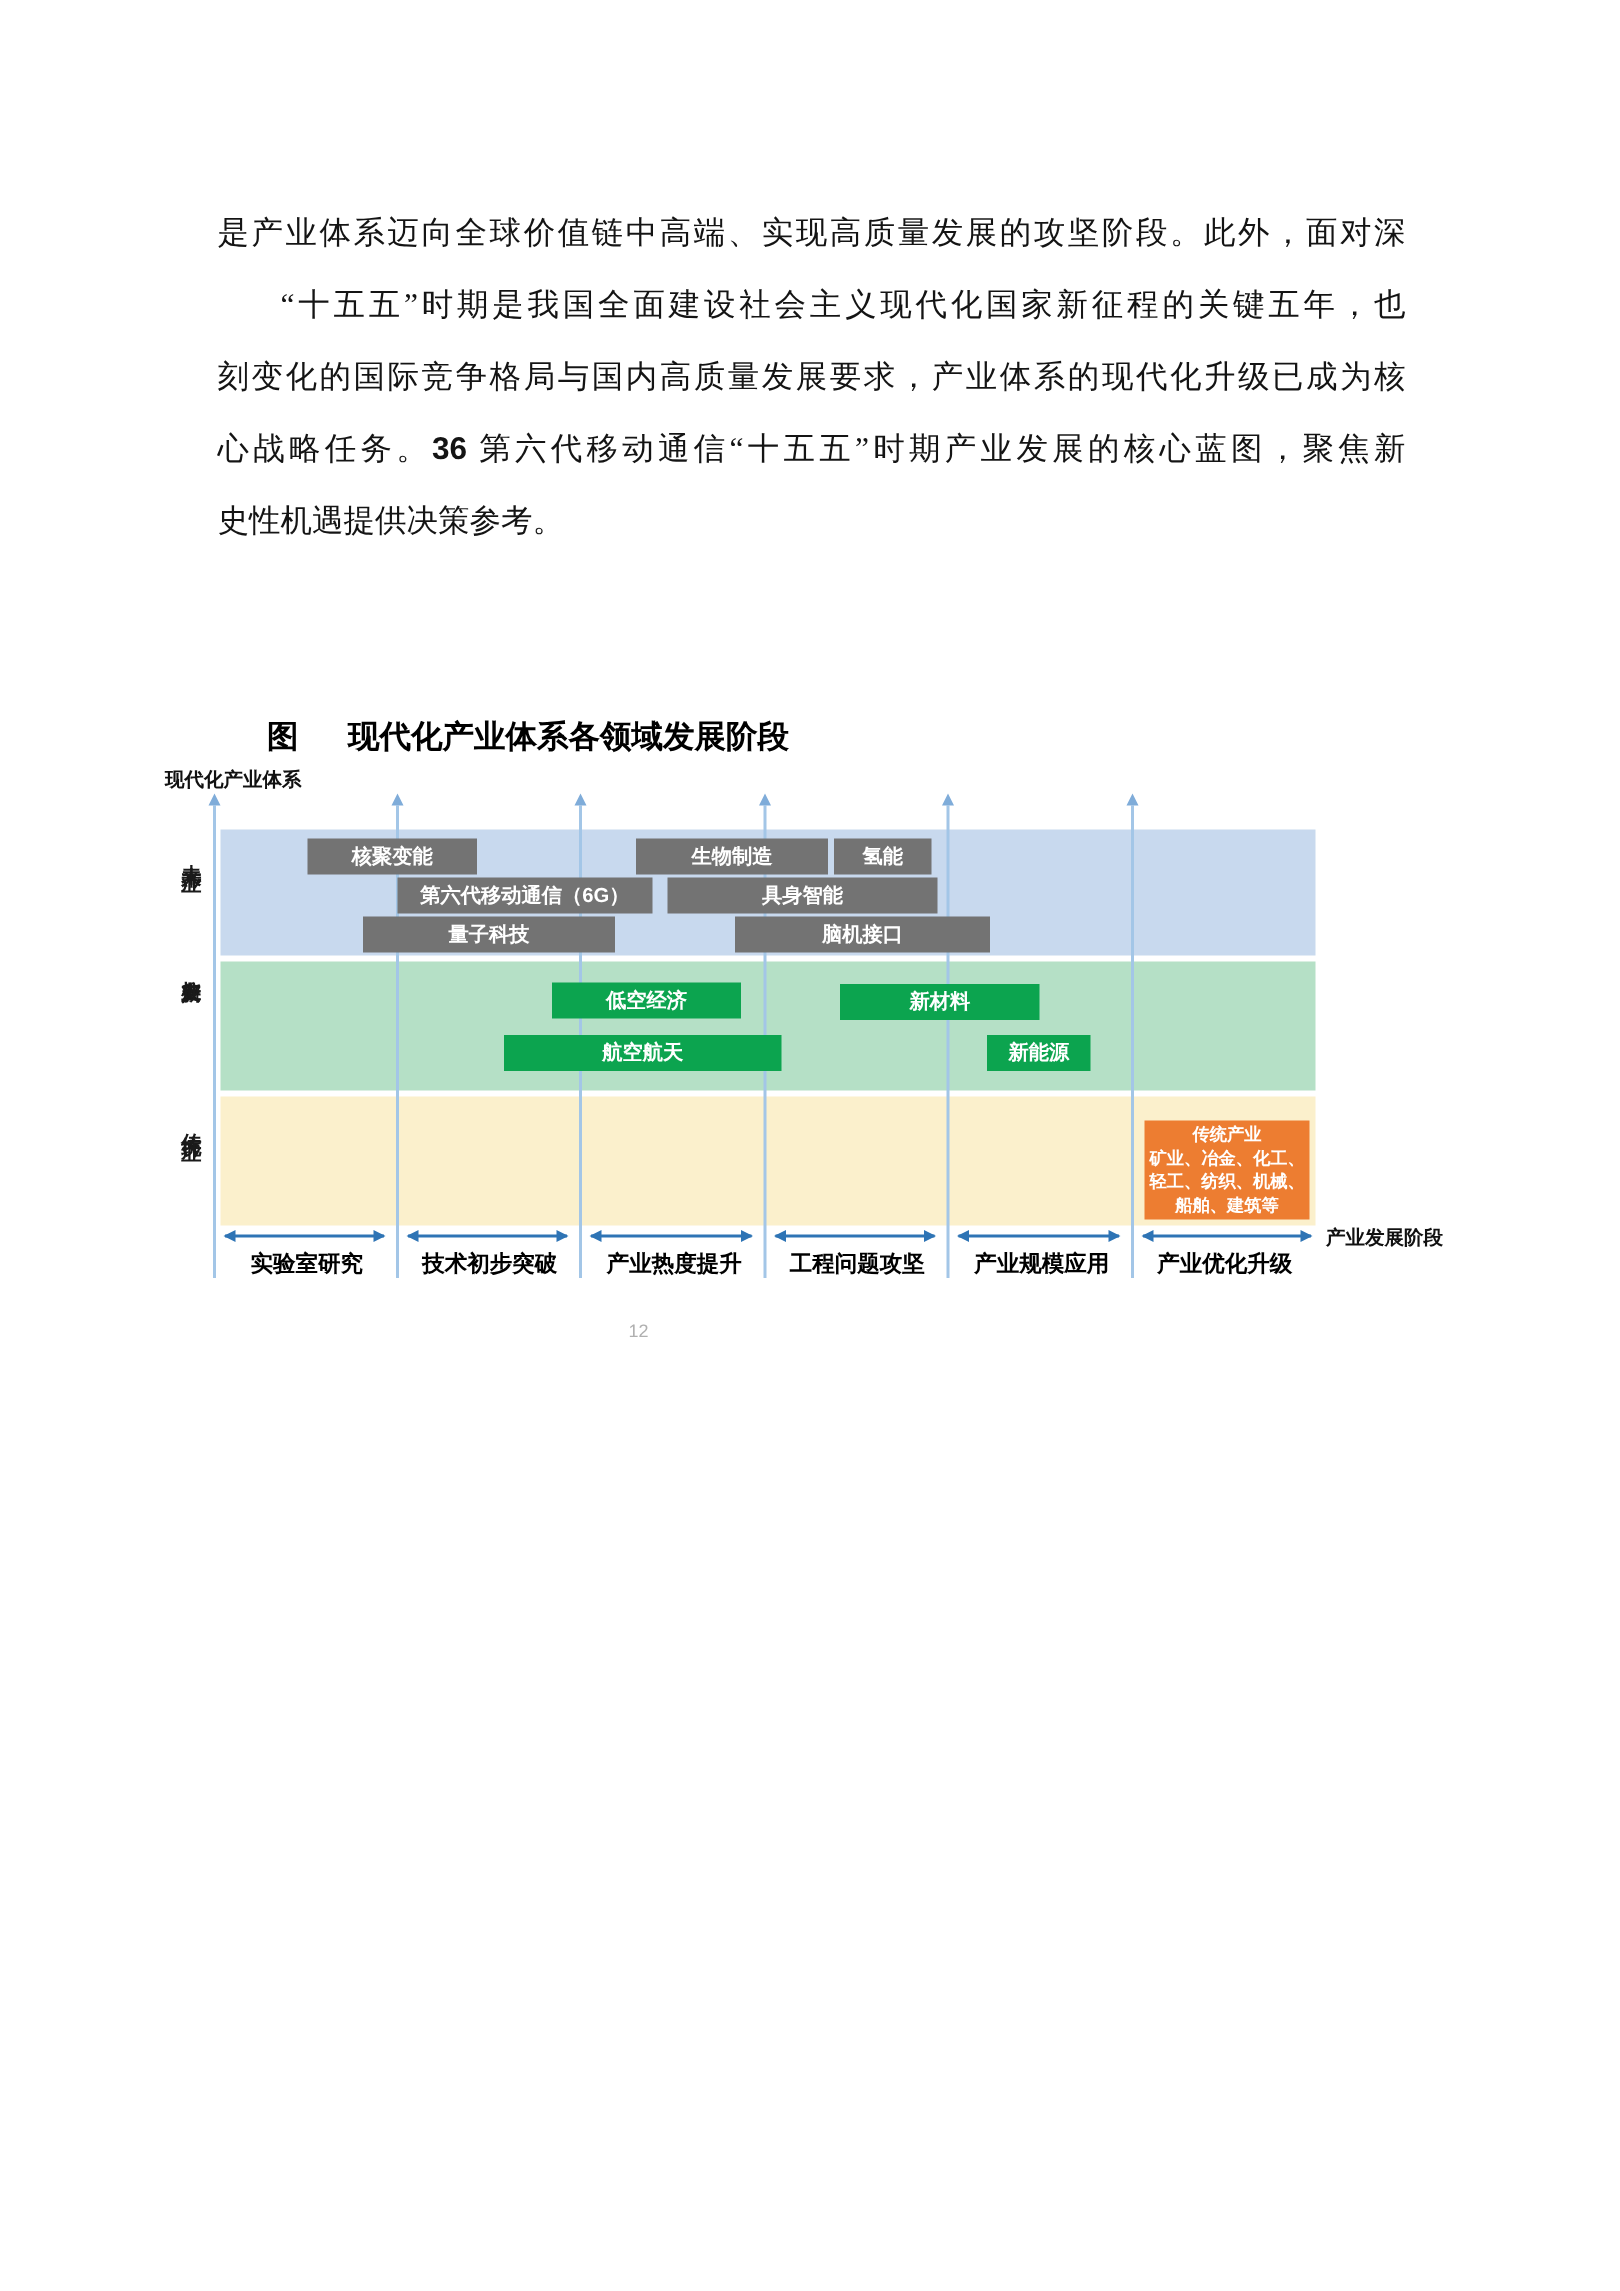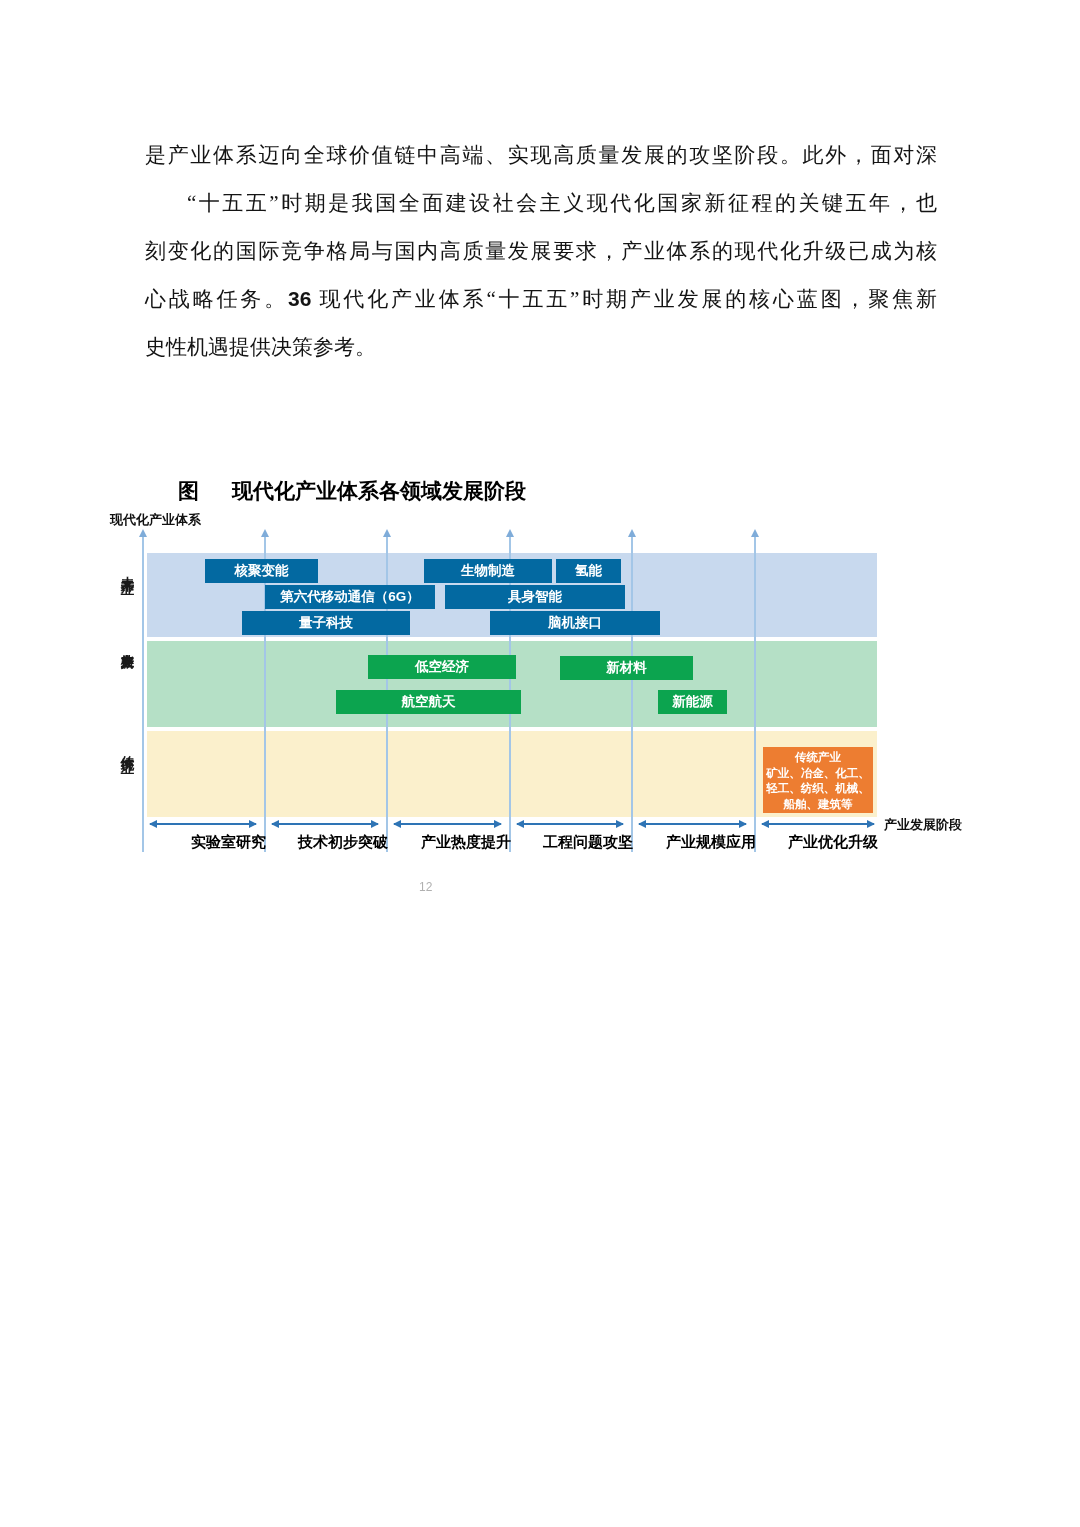--- a/index.html
+++ b/index.html
@@ -73,21 +73,21 @@
     width: 0; height: 0;
     border: 4px solid transparent; border-top: 0;
     border-bottom: 8px solid #7FACD9;
   }
 
   .bar {
     position: absolute; height: 24px; line-height: 24px;
     text-align: center; color: #ffffff; font-weight: bold; font-size: 13.5px;
     white-space: nowrap; overflow: hidden;
   }
-  .bar.blue  { background: #0369a1; }
+  .bar.blue  { background: #737373; }
   .bar.green { background: #0CA44F; }
 
   .trad-box {
     position: absolute; left: 763px; top: 747px; width: 110px; height: 66px;
     background: #ED7D31; color: #ffffff; font-weight: bold;
     font-size: 11.5px; line-height: 15.5px; text-align: center;
     padding-top: 3px; box-sizing: border-box;
   }
 
   .harrow { position: absolute; top: 823px; height: 2px; background: #2E74B5; }
@@ -99,39 +99,39 @@
   }
   .harrow::after {
     content: ""; position: absolute; right: -1px; top: -3px;
     width: 0; height: 0;
     border: 4px solid transparent; border-right: 0;
     border-left: 8px solid #2E74B5;
   }
 
   .stage-label {
     position: absolute; top: 833px; width: 123px;
-    text-align: right; font-weight: bold; font-size: 15px; color: #000;
+    text-align: center; font-weight: bold; font-size: 15px; color: #000;
     white-space: nowrap;
   }
 
   .pagenum {
     position: absolute; left: 419px; top: 880px;
     font-size: 12px; color: #B0B0B0; text-align: right;
   }
 </style>
 </head>
 <body>
 
 <div class="page">
 
   <div class="paragraph">
     <div class="pline just">是产业体系迈向全球价值链中高端、实现高质量发展的攻坚阶段。此外，面对深</div>
     <div class="pline indent just">“十五五”时期是我国全面建设社会主义现代化国家新征程的关键五年，也</div>
     <div class="pline just">刻变化的国际竞争格局与国内高质量发展要求，产业体系的现代化升级已成为核</div>
-    <div class="pline just"><span>心战略任务。</span><span class="num">36</span><span> 现代化产业体系“十五五”时期产业发展的核心蓝图，聚焦新</span></div>
+    <div class="pline just"><span>心战略任务。</span><span class="num">36</span><span> 第六代移动通信“十五五”时期产业发展的核心蓝图，聚焦新</span></div>
     <div class="pline">史性机遇提供决策参考。</div>
   </div>
 
   <div class="caption">
     <span class="cap-label">图</span><span>现代化产业体系各领域发展阶段</span>
   </div>
 
   <div>
 
     <div class="y-title">现代化产业体系</div>
@@ -152,21 +152,21 @@
     <div class="band-label l3">传统产业</div>
 
     <div class="bar blue" style="left:205px;top:559px;width:113px">核聚变能</div>
     <div class="bar blue" style="left:424px;top:559px;width:128px">生物制造</div>
     <div class="bar blue" style="left:556px;top:559px;width:65px">氢能</div>
     <div class="bar blue" style="left:265px;top:585px;width:170px">第六代移动通信（6G）</div>
     <div class="bar blue" style="left:445px;top:585px;width:180px">具身智能</div>
     <div class="bar blue" style="left:242px;top:611px;width:168px">量子科技</div>
     <div class="bar blue" style="left:490px;top:611px;width:170px">脑机接口</div>
 
-    <div class="bar green" style="left:368px;top:655px;width:148px">低空经济</div>
+    <div class="bar green" style="left:368px;top:655px;width:126px">低空经济</div>
     <div class="bar green" style="left:560px;top:656px;width:133px">新材料</div>
     <div class="bar green" style="left:336px;top:690px;width:185px">航空航天</div>
     <div class="bar green" style="left:658px;top:690px;width:69px">新能源</div>
 
     <div class="trad-box">
       <div>传统产业</div>
       <div>矿业、冶金、化工、</div>
       <div>轻工、纺织、机械、</div>
       <div>船舶、建筑等</div>
     </div>

